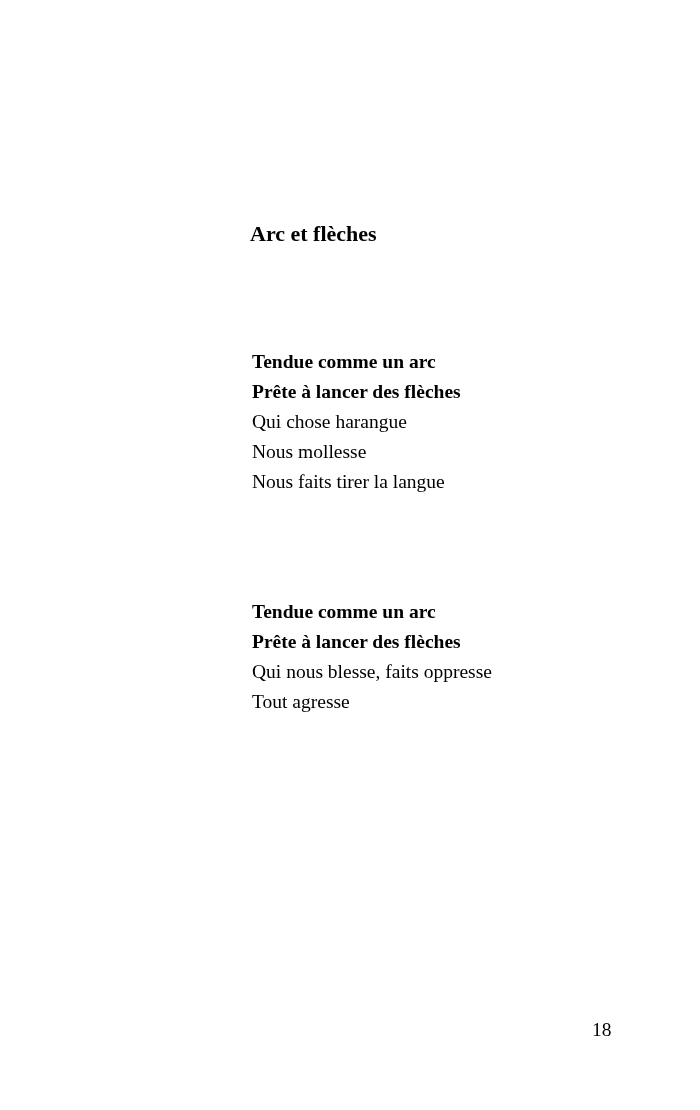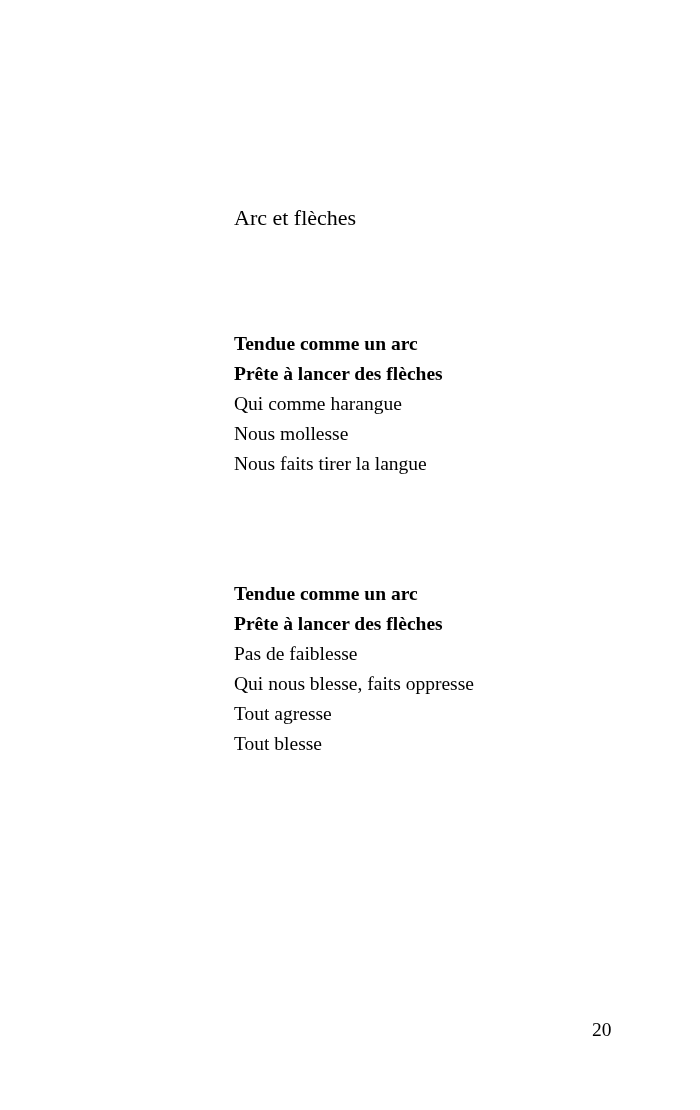--- a/index.html
+++ b/index.html
@@ -13,29 +13,29 @@
       position: relative;
       overflow: hidden;
       font-family: "Liberation Serif", "DejaVu Serif", serif;
       color: #000000;
     }
     .title {
       position: absolute;
       left: 234px;
       top: 203px;
       font-size: 22px;
-      font-weight: normal;
+      font-weight: bold;
       line-height: 30px;
-      margin: 0;
+      margin: 16px;
       white-space: nowrap;
     }
     .stanza {
       position: absolute;
       left: 234px;
-      margin: 0;
+      margin: 18px;
       padding: 0;
     }
     .stanza-1 { top: 329px; }
     .stanza-2 { top: 579px; }
     .line {
       display: block;
       font-size: 19.5px;
       line-height: 30px;
       height: 30px;
       white-space: nowrap;
@@ -50,27 +50,25 @@
     }
   </style>
 </head>
 <body>
 
 <h1 class="title">Arc et flèches</h1>
 
 <div class="stanza stanza-1">
   <span class="line bold">Tendue comme un arc</span>
   <span class="line bold">Prête à lancer des flèches</span>
-  <span class="line">Qui comme harangue</span>
+  <span class="line">Qui chose harangue</span>
   <span class="line">Nous mollesse</span>
   <span class="line">Nous faits tirer la langue</span>
 </div>
 
 <div class="stanza stanza-2">
   <span class="line bold">Tendue comme un arc</span>
   <span class="line bold">Prête à lancer des flèches</span>
-  <span class="line">Pas de faiblesse</span>
   <span class="line">Qui nous blesse, faits oppresse</span>
   <span class="line">Tout agresse</span>
-  <span class="line">Tout blesse</span>
 </div>
 
-<div class="page-number">20</div>
+<div class="page-number">18</div>
 
 </body></html>

